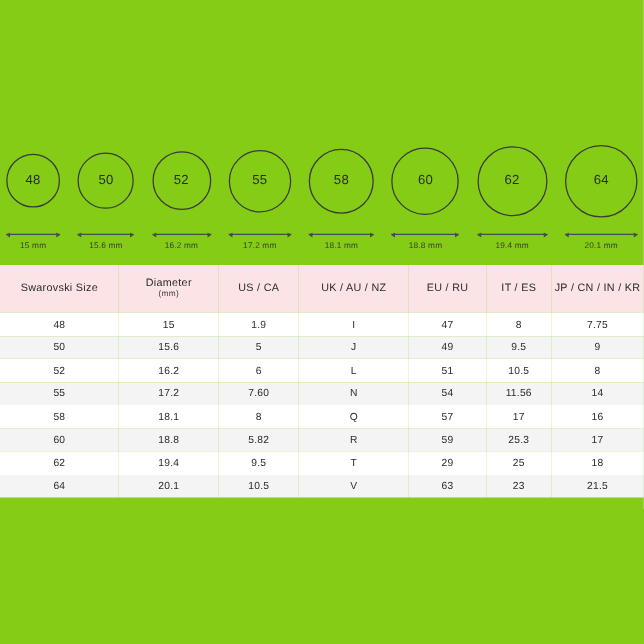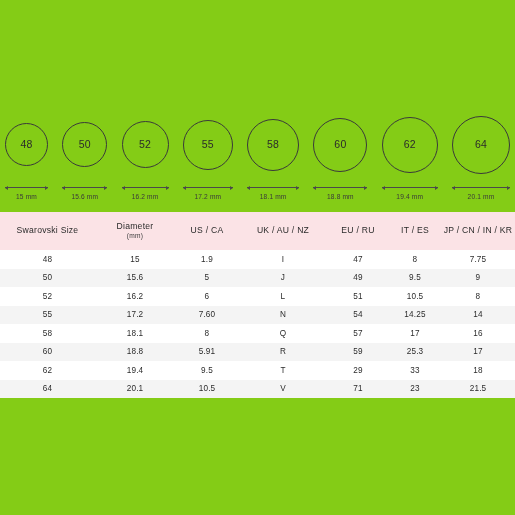--- a/index.html
+++ b/index.html
@@ -356,56 +356,56 @@
             <td>51</td>
             <td>10.5</td>
             <td>8</td>
           </tr>
           <tr class="even-row">
             <td>55</td>
             <td>17.2</td>
             <td>7.60</td>
             <td>N</td>
             <td>54</td>
-            <td>14.25</td>
+            <td>11.56</td>
             <td>14</td>
           </tr>
           <tr class="odd-row">
             <td>58</td>
             <td>18.1</td>
             <td>8</td>
             <td>Q</td>
             <td>57</td>
             <td>17</td>
             <td>16</td>
           </tr>
           <tr class="even-row">
             <td>60</td>
             <td>18.8</td>
-            <td>5.91</td>
+            <td>5.82</td>
             <td>R</td>
             <td>59</td>
             <td>25.3</td>
             <td>17</td>
           </tr>
           <tr class="odd-row">
             <td>62</td>
             <td>19.4</td>
             <td>9.5</td>
             <td>T</td>
             <td>29</td>
-            <td>33</td>
+            <td>25</td>
             <td>18</td>
           </tr>
           <tr class="even-row">
             <td>64</td>
             <td>20.1</td>
             <td>10.5</td>
             <td>V</td>
-            <td>71</td>
+            <td>63</td>
             <td>23</td>
             <td>21.5</td>
           </tr>
         </tbody>
     </table>
   </div>
 
 </div>
 
 </body></html>

